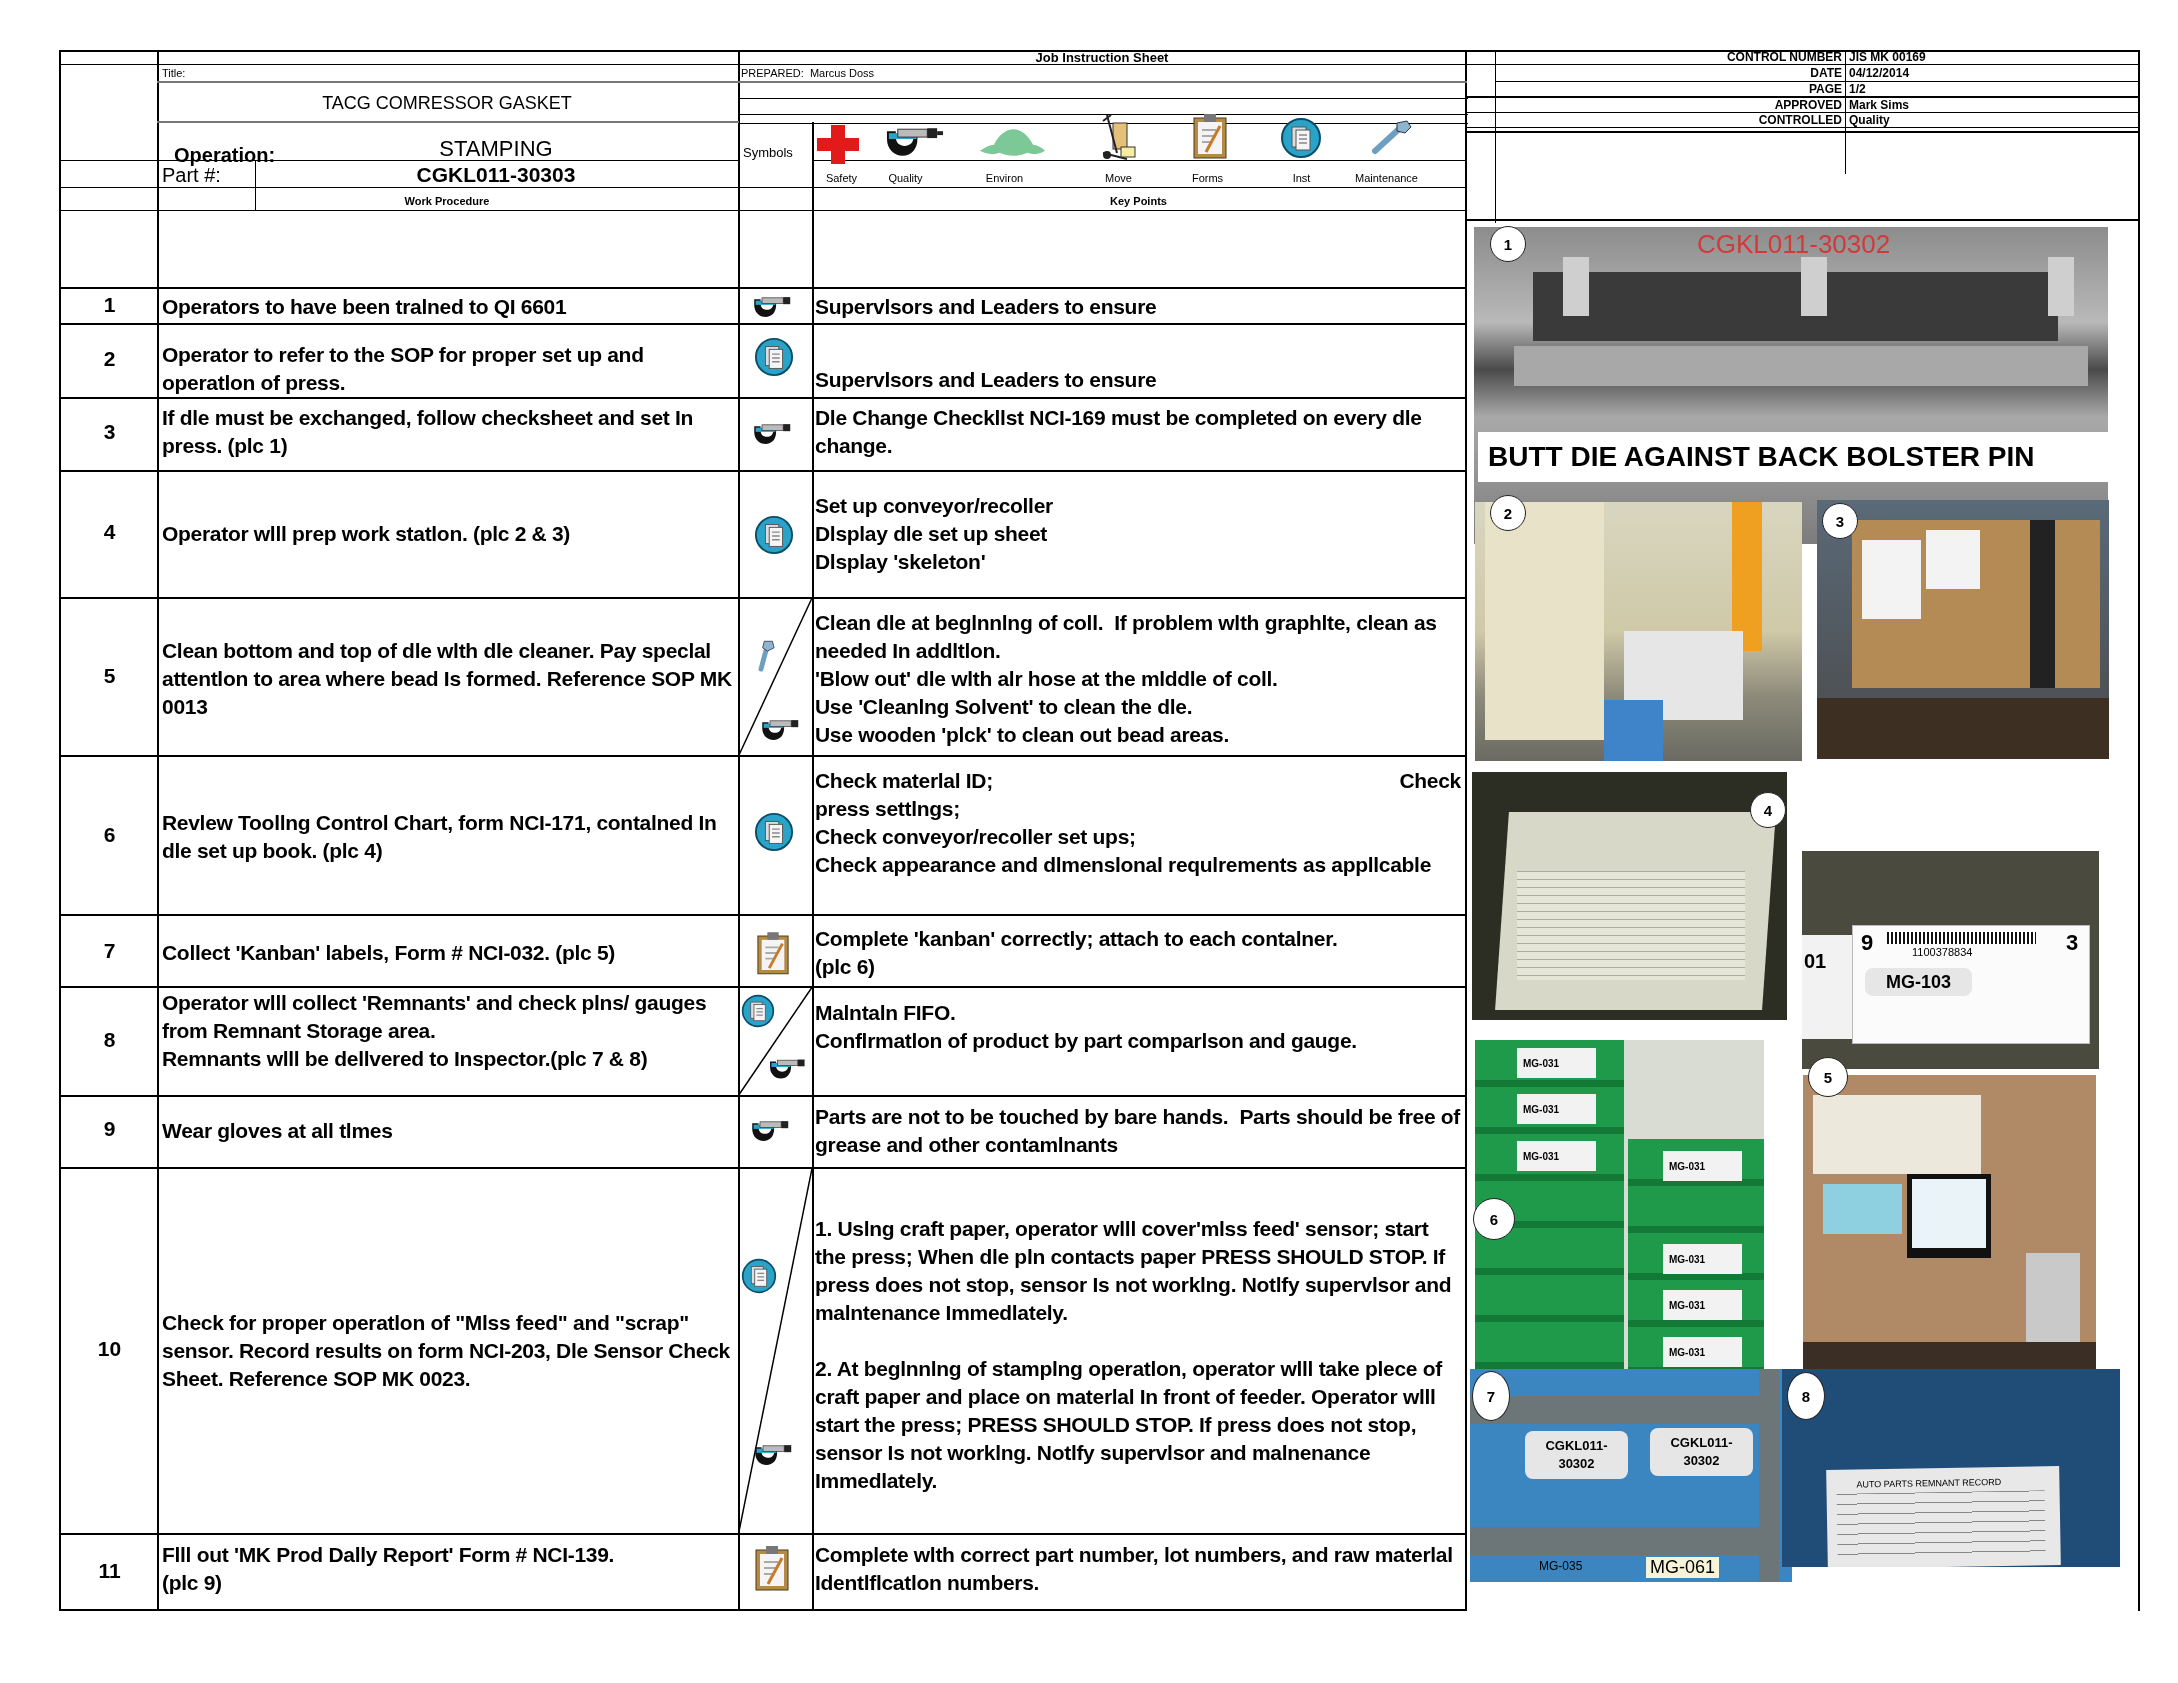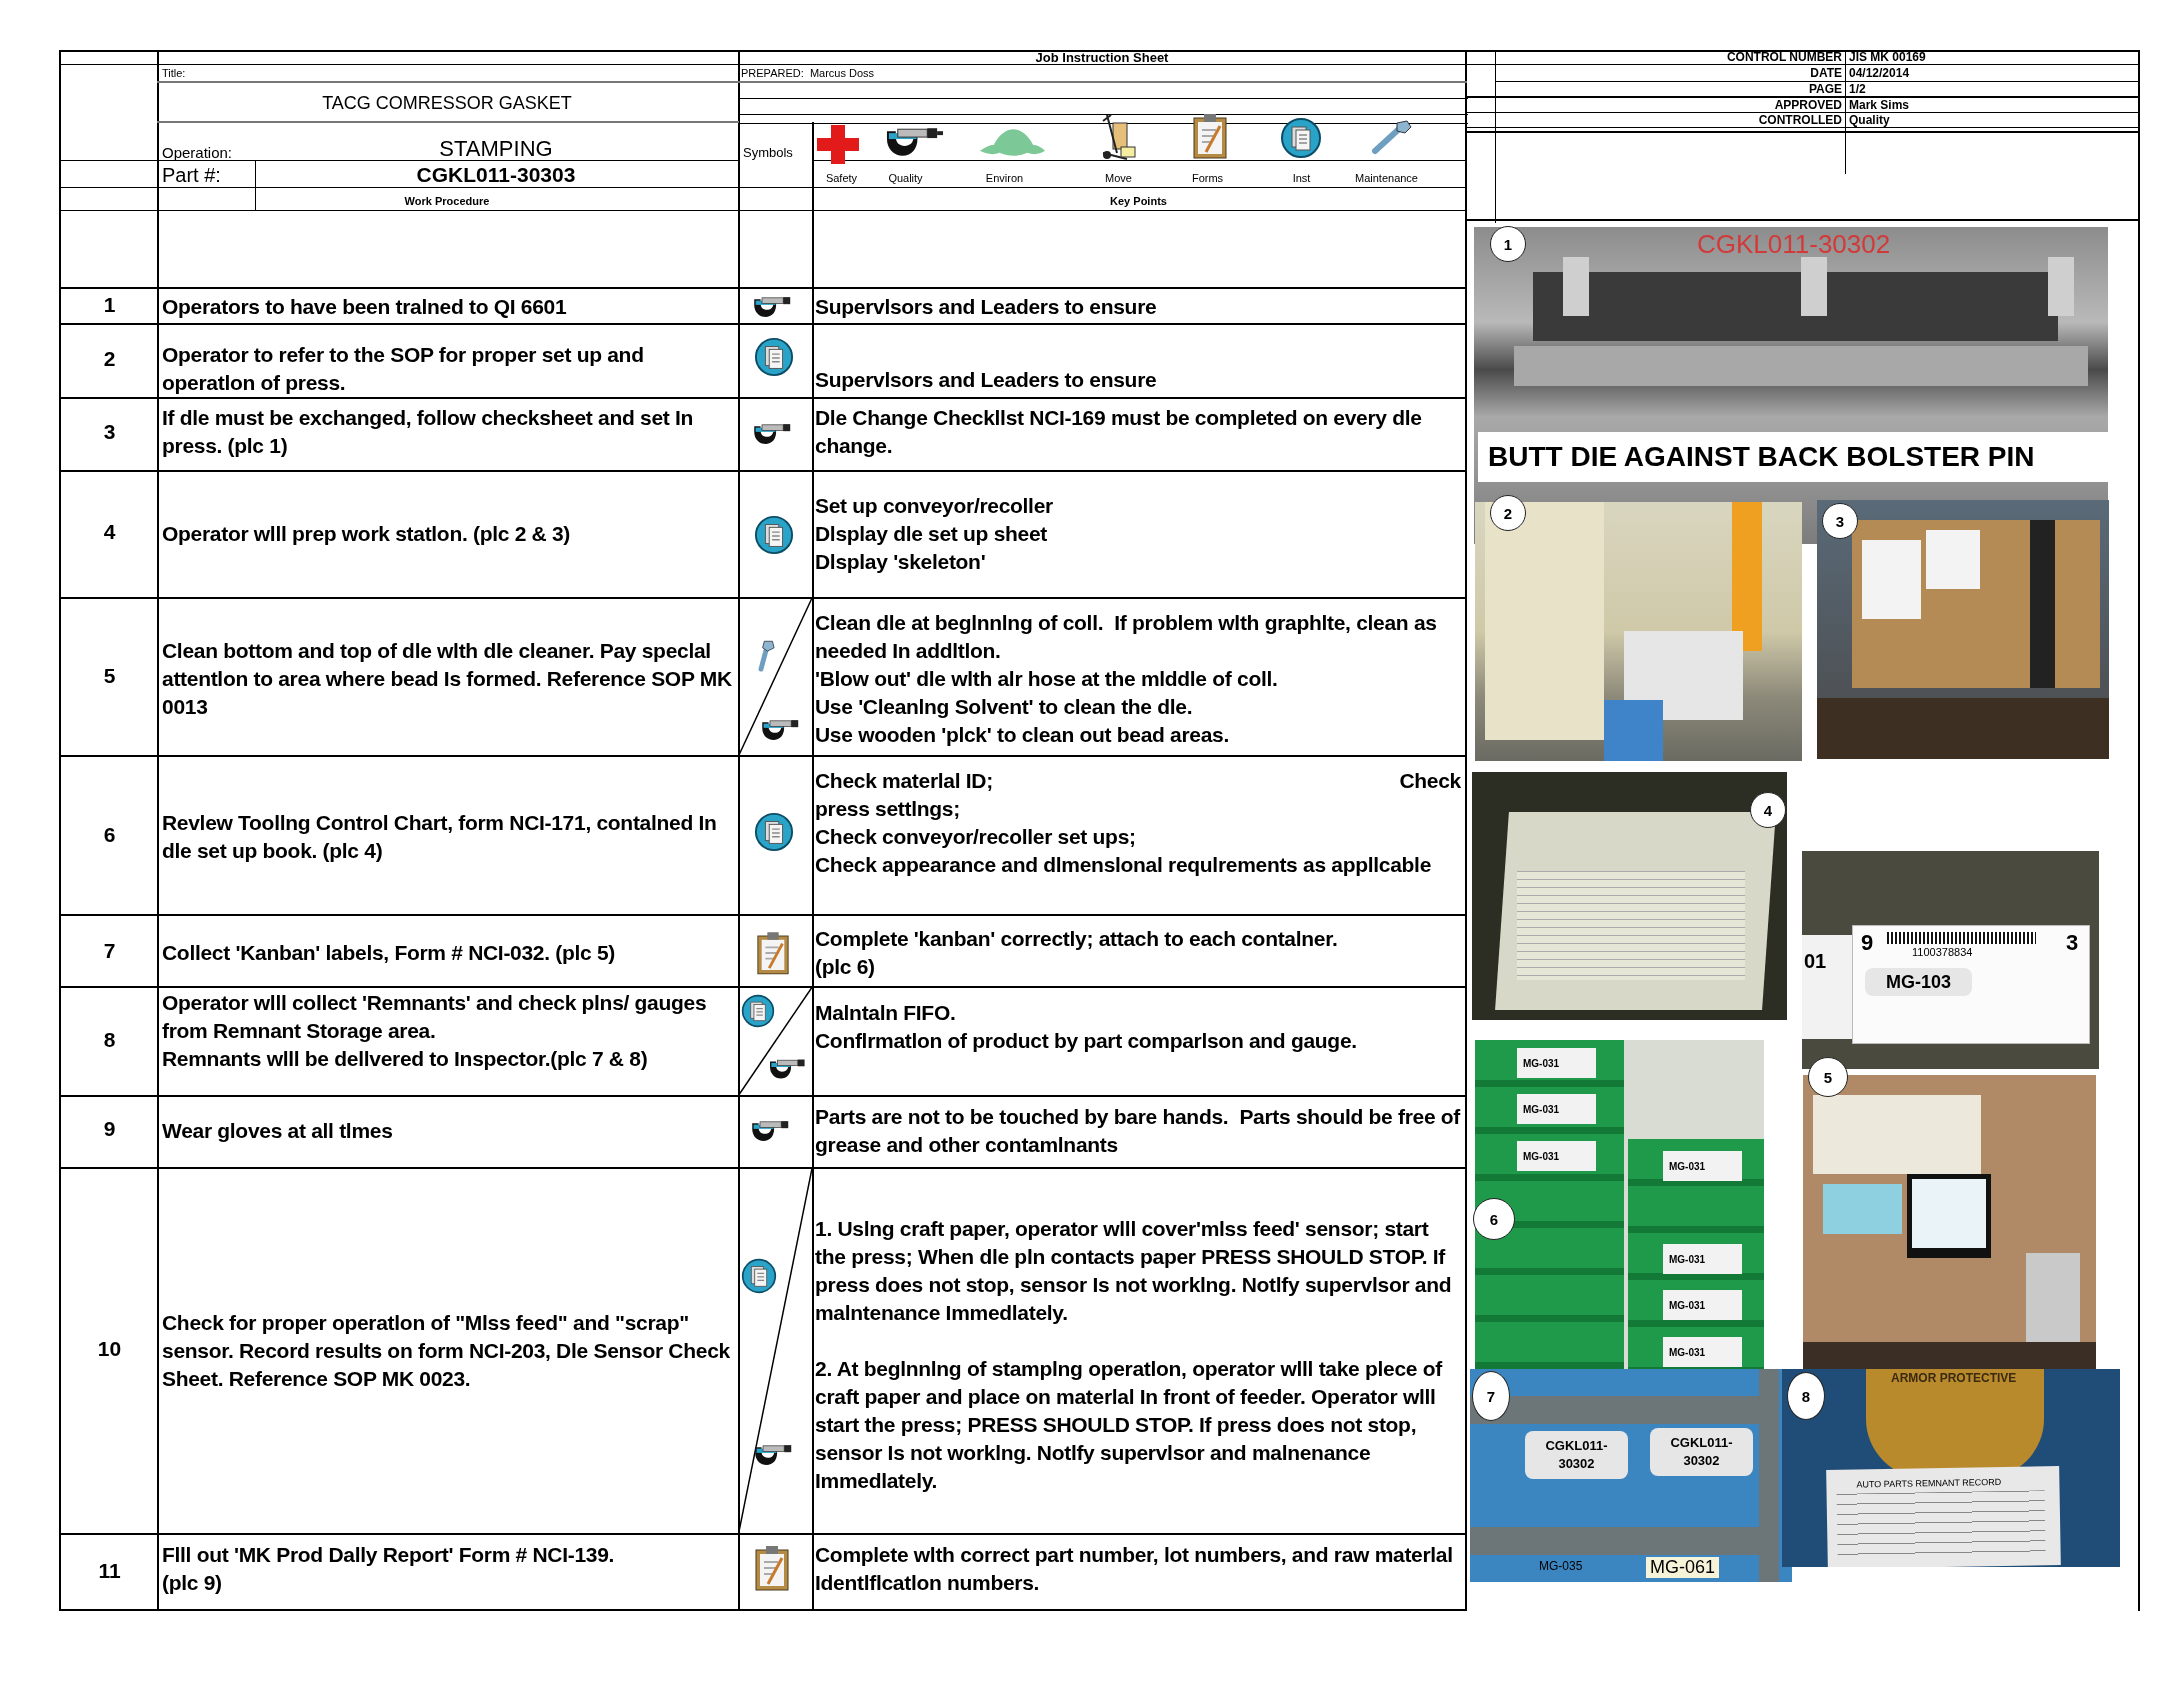--- a/index.html
+++ b/index.html
@@ -74,21 +74,21 @@
 <div class="hl" style="left:59px;top:1167px;width:1408px;"></div>
 <div class="hl" style="left:59px;top:1533px;width:1408px;"></div>
 
 <div class="txt bold center" style="left:738px;top:50px;width:728px;font-size:13px;">Job Instruction Sheet</div>
 <div class="txt small" style="left:162px;top:67px;">Title:</div>
 <div class="txt small" style="left:741px;top:67px;">
   <span>PREPARED:</span>&nbsp;
   <span>Marcus Doss</span>
 </div>
 <div class="txt center" style="left:157px;top:93px;width:580px;font-size:18px;">TACG COMRESSOR GASKET</div>
-<div class="txt" style="left:162px;top:144px;font-size:15px;">Operation:</div>
+<div class="txt" style="left:174px;top:144px;font-size:20px;font-weight:bold;">Operation:</div>
 <div class="txt center" style="left:255px;top:136px;width:482px;font-size:22px;">STAMPING</div>
 <div class="txt" style="left:162px;top:164px;font-size:20px;">Part #:</div>
 <div class="txt bold center" style="left:255px;top:163px;width:482px;font-size:21px;">CGKL011-30303</div>
 <div class="txt" style="left:743px;top:145px;font-size:13px;">Symbols</div>
 <div class="txt bold center" style="left:157px;top:195px;width:580px;font-size:11px;">Work Procedure</div>
 <div class="txt bold center" style="left:812px;top:195px;width:653px;font-size:11px;">Key Points</div>
 
 <div>
 
   <svg class="ico" style="left:814px;top:123px;" width="48" height="42" viewBox="0 0 48 42">
@@ -389,22 +389,19 @@
   <div class="label-card" style="left:55px;top:62px;width:103px;height:48px;white-space:pre;">CGKL011-
 30302</div>
   <div class="label-card" style="left:180px;top:59px;width:103px;height:48px;white-space:pre;">CGKL011-
 30302</div>
   <div class="txt" style="left:69px;top:190px;font-size:12px;">MG-035</div>
   <div class="abs txt" style="left:176px;top:188px;font-size:18px;background:#f6f3d8;padding:0 4px;">MG-061</div>
 </div>
 <div class="badge" style="left:1472px;top:1371px;width:36px;height:48px;border-radius:50%;">7</div>
 
 <div class="photo" style="left:1782px;top:1369px;width:338px;height:198px;background:#1f4d78;">
-  <div class="abs" style="left:84px;top:0px;width:178px;height:109px;background:#b98a2c;border-radius:0 0 59px 59px;">
-    <div class="txt bold" style="left:25px;top:2px;font-size:12px;color:#3a2a10;">ARMOR PROTECTIVE</div>
-  </div>
   <div class="abs" style="left:45px;top:99px;width:233px;height:99px;background:#e8e8e8;transform:rotate(-1deg);">
     <div class="txt" style="left:30px;top:10px;font-size:9px;">AUTO PARTS REMNANT RECORD</div>
     <div class="abs" style="left:10px;top:24px;width:208px;height:69px;background:repeating-linear-gradient(180deg,#888 0 1px,#e8e8e8 1px 10px);"></div>
   </div>
 </div>
 <div class="badge" style="left:1787px;top:1372px;width:36px;height:46px;">8</div>
 
 
 </body></html>

